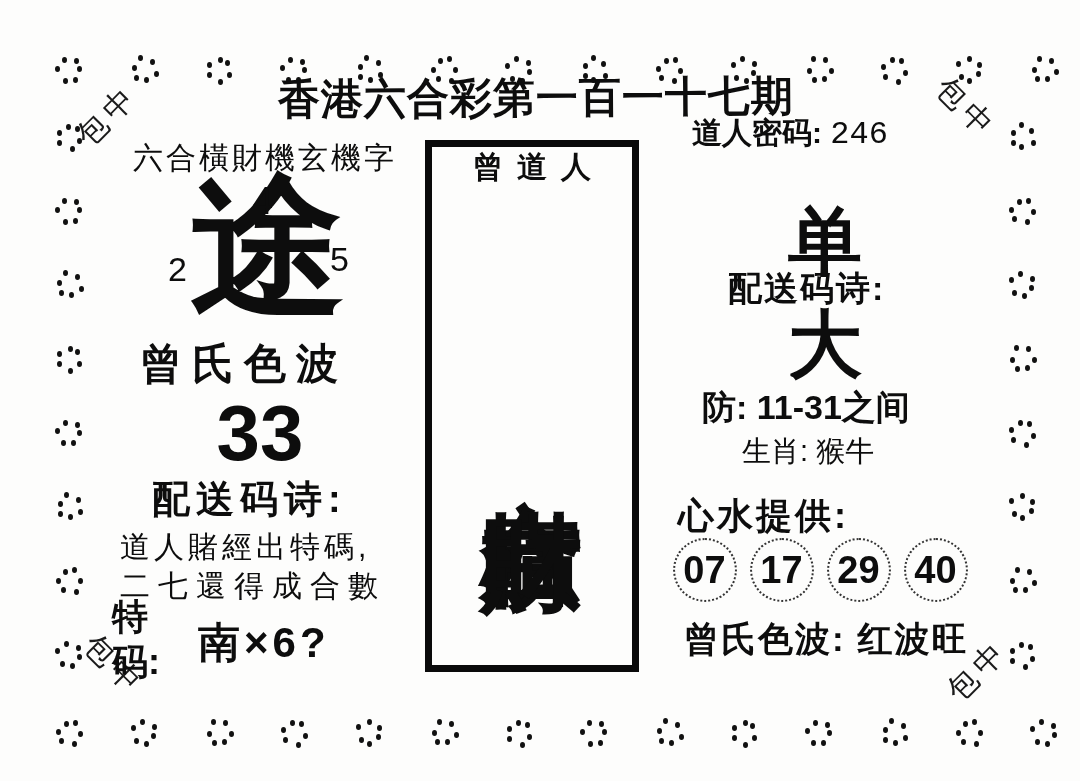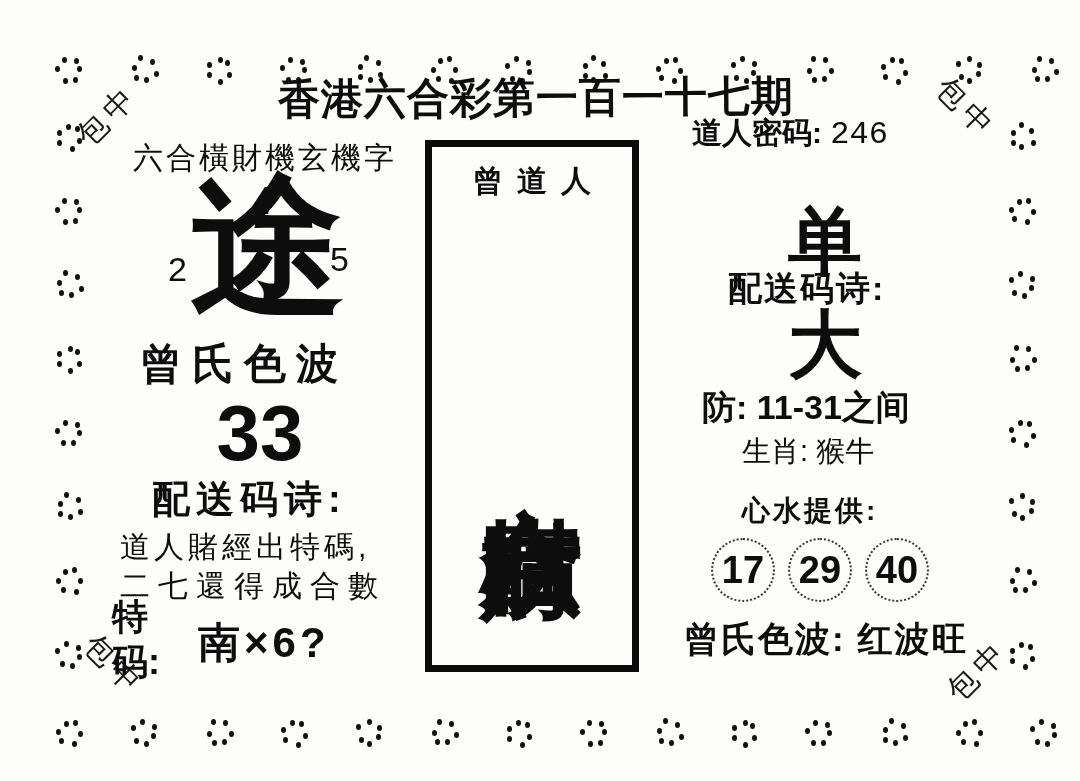--- a/index.html
+++ b/index.html
@@ -32,36 +32,36 @@
   .poem-title{left:152px;top:474px;font-size:38px;font-weight:bold;letter-spacing:6px;white-space:nowrap;}
   .poem-l1{left:120px;top:527px;font-size:30px;letter-spacing:4px;white-space:nowrap;}
   .poem-l2{left:120px;top:566px;font-size:30px;letter-spacing:8px;white-space:nowrap;}
   .sc-label{left:112px;top:594px;font-size:36px;font-weight:bold;line-height:1.25;}
   .sc-value{left:198px;top:615px;font-size:42px;font-weight:bold;letter-spacing:4px;white-space:nowrap;}
   
   .cbox{
     left:425px;top:140px;width:200px;height:518px;border:7px solid #0a0a0a;
     display:flex;flex-direction:column;align-items:center;
   }
-  .cbox-author{margin-top:14px;font-size:30px;font-weight:bold;letter-spacing:14px;text-indent:14px;white-space:nowrap;}
+  .cbox-author{font-size:30px;font-weight:bold;letter-spacing:14px;text-indent:14px;white-space:nowrap;}
   .cbox-banner{
     flex:1;display:flex;align-items:center;justify-content:center;
     writing-mode:vertical-rl;text-orientation:upright;
     font-size:102px;font-weight:bold;line-height:1;letter-spacing:6px;
   }
   
   .r-pass{left:692px;top:113px;font-size:30px;font-weight:bold;white-space:nowrap;}
   .r-pass b{font-weight:400;font-family:"Liberation Mono",monospace;font-size:32px;}
   .r-oddeven-label{left:697px;top:158px;font-size:36px;font-weight:bold;letter-spacing:2px;white-space:nowrap;}
   .r-oddeven-value{left:655px;top:193px;width:340px;text-align:center;font-size:74px;font-weight:bold;}
   .r-size-label{left:728px;top:266px;font-size:34px;font-weight:bold;letter-spacing:2px;white-space:nowrap;}
   .r-size-value{left:655px;top:296px;width:340px;text-align:center;font-size:74px;font-weight:bold;}
   .r-range{left:702px;top:385px;font-size:34px;font-weight:bold;white-space:nowrap;}
   .r-zodiac{left:742px;top:432px;font-size:29px;white-space:nowrap;}
-  .r-tips-label{left:742px;top:492px;font-size:28px;font-weight:bold;letter-spacing:3px;white-space:nowrap;}
+  .r-tips-label{left:678px;top:492px;font-size:36px;font-weight:bold;letter-spacing:3px;white-space:nowrap;}
   .r-tips-row{left:660px;top:538px;width:320px;display:flex;gap:13px;justify-content:center;}
   .tip-circle{
     width:60px;height:60px;border:2px dotted #333;border-radius:50%;
     display:flex;align-items:center;justify-content:center;
     font-size:38px;font-weight:bold;font-family:"Liberation Sans",sans-serif;
   }
   .r-wave{left:684px;top:616px;font-size:35px;font-weight:bold;letter-spacing:2px;white-space:nowrap;}
 </style>
 </head>
 <body>
@@ -470,20 +470,21 @@
     <span>11-31之间</span>
   </div>
 
   <div class="abs r-zodiac">
     <span>生肖:</span>
     <span>猴牛</span>
   </div>
 
   <div class="abs r-tips-label">心水提供:</div>
   <div class="abs r-tips-row">
+    <span class="tip-circle">07</span>
     <span class="tip-circle">17</span>
     <span class="tip-circle">29</span>
     <span class="tip-circle">40</span>
   </div>
 
   <div class="abs r-wave">
     <span>曾氏色波:</span>
     <span>红波旺</span>
   </div>
 

